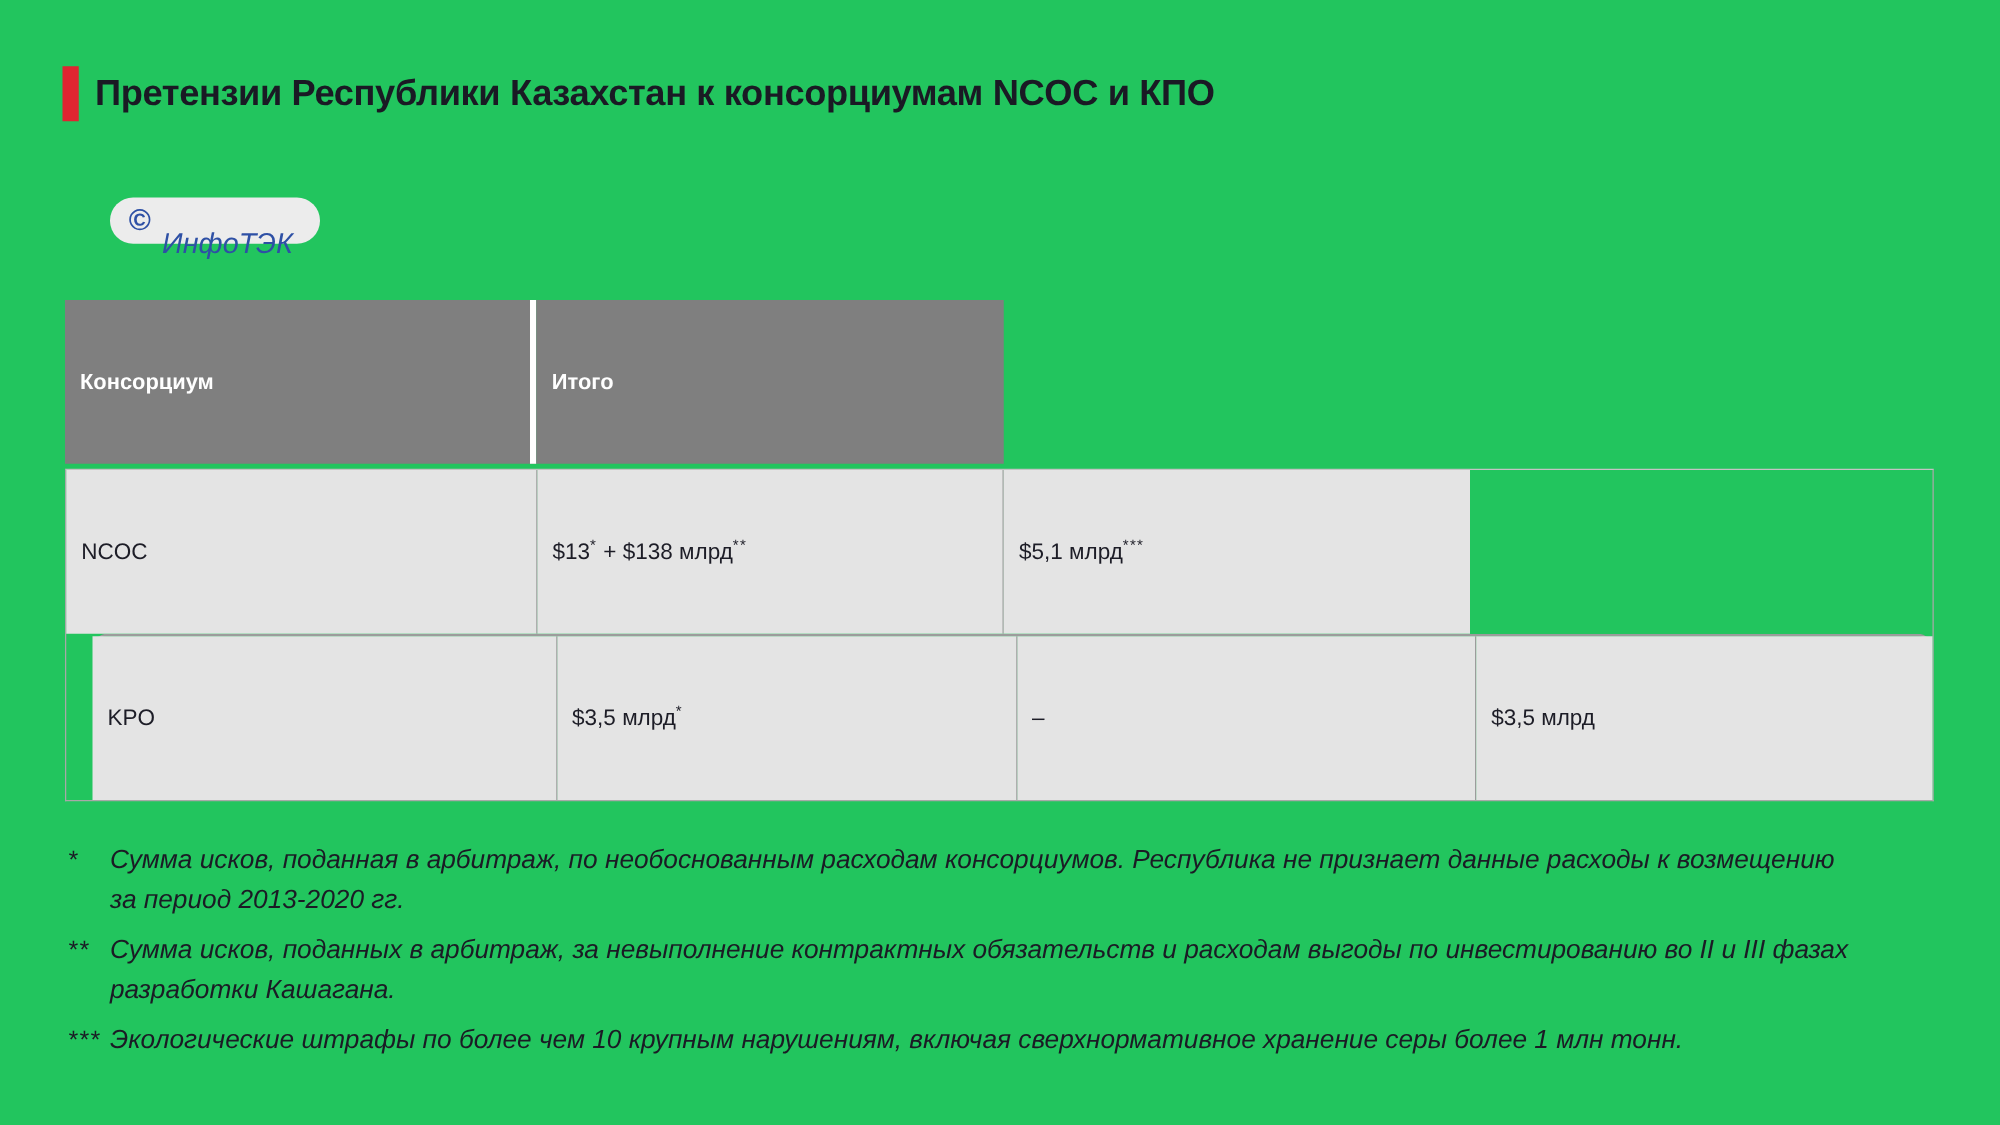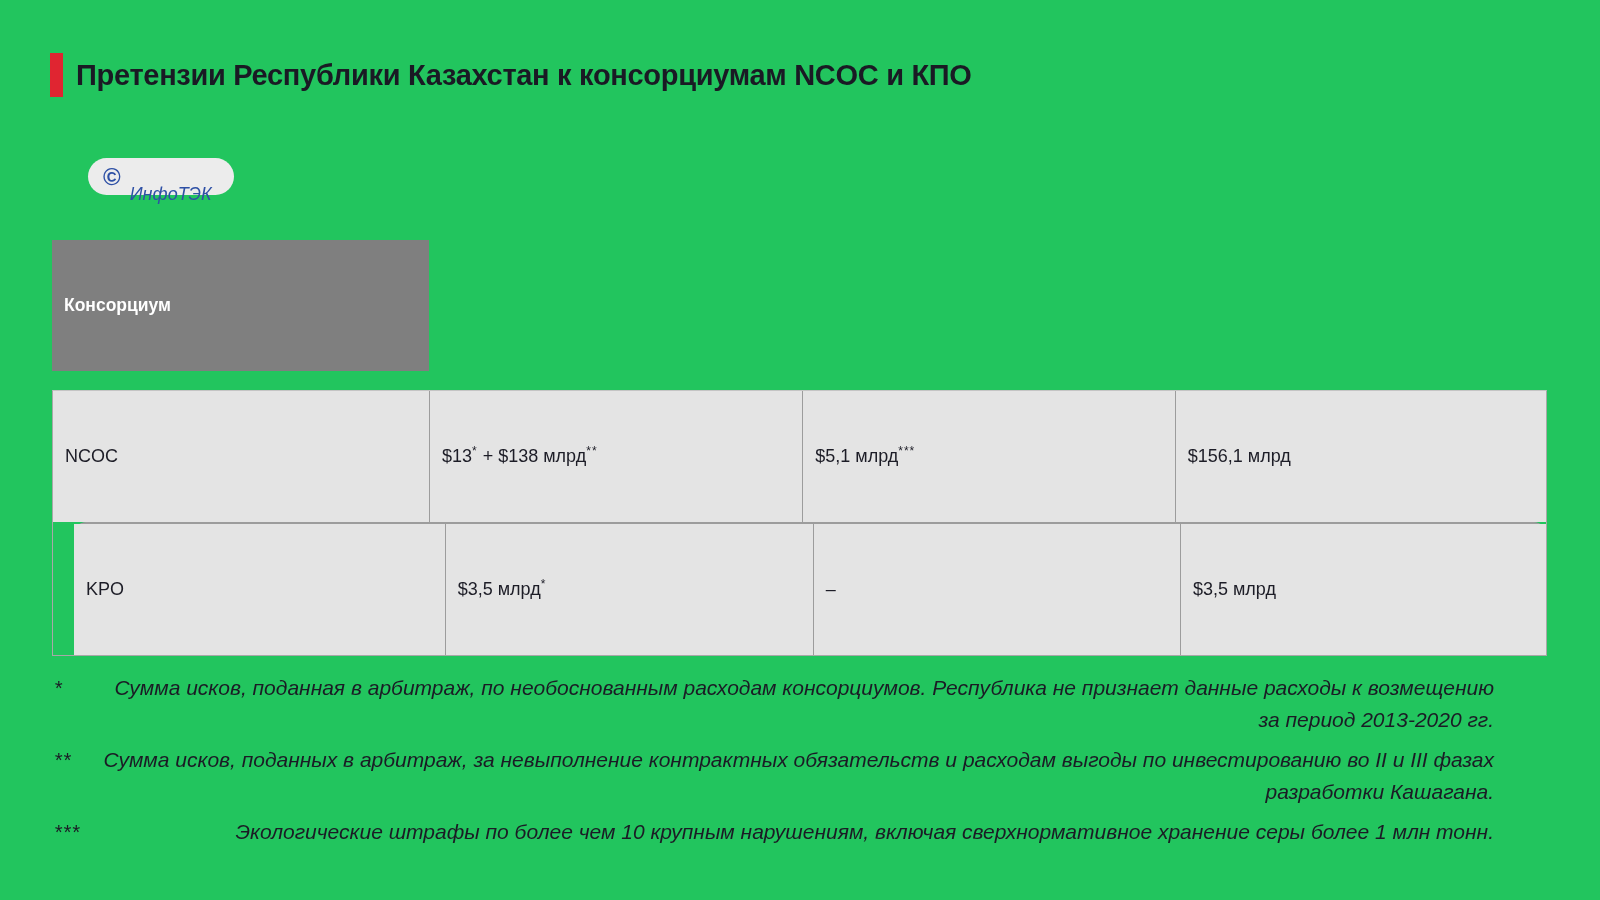--- a/index.html
+++ b/index.html
@@ -13,68 +13,68 @@
   .title-row { position:absolute; left:50px; top:53px; display:flex; align-items:center; }
   .title-bar { width:13px; height:44px; background:var(--accent-red,#e02531); flex:none; }
   .page-title { margin:0 0 0 13px; font-size:29px; font-weight:bold; letter-spacing:-0.3px;
     color:var(--text-dark,#1a1a24); line-height:44px; }
 
   
   .badge { position:absolute; left:88px; top:158px; height:37px;
     display:inline-flex; align-items:center; gap:9px;
     padding:0 22px 0 15px; border-radius:19px; background:var(--badge-bg,#ececec); }
   .badge-copy { font-size:24px; font-weight:bold; color:var(--badge-blue,#2e50a5); line-height:1; }
-  .badge-label { font-size:18px; font-style:italic; font-weight:500; color:var(--badge-blue,#2e50a5);margin-top:36px; }
+  .badge-label { font-size:23px; font-style:italic; font-weight:500; color:var(--badge-blue,#2e50a5);margin-top:36px; }
 
   
   .table { position:absolute; left:52px; top:240px; width:1495px; }
-  .thead { display:grid; grid-template-columns:25.25% 25% 24.95% 24.8%; margin-bottom:19px; }
+  .thead { display:grid; grid-template-columns:25.25% 25% 24.95% 24.8%; margin-bottom:4px; }
   .th { background:var(--header-gray,#7f7f7f); color:#fff; font-weight:bold; font-size:17.5px;
     height:131px; display:flex; align-items:center; padding-left:12px; box-sizing:border-box; }
   .th:not(:last-child) { border-right:5px solid #fff; }
   .tbody { border:1px solid #a8a8a8; border-top:1px solid #c4c4c4; }
   .tr { display:grid; grid-template-columns:25.25% 25% 24.95% 24.8%;border-radius:12px; }
   .tr + .tr { border-top:2px solid var(--divider-gray,#9c9c9c);margin-left:21px; }
   .td { background:var(--cell-gray,#e4e4e4); height:131px; display:flex; align-items:center;
     padding-left:12px; box-sizing:border-box; font-size:18px; color:#1d1d27; white-space:pre; }
   .td:not(:last-child) { border-right:1px solid var(--divider-gray,#9c9c9c); }
   .td sup { font-size:12px; line-height:0; position:relative; top:-6px; letter-spacing:1px; }
 
   
   .footnotes { position:absolute; left:54px; top:672px; width:1440px; }
   .footnote { display:flex; align-items:flex-start; margin-bottom:8px;
     font-size:21px; font-style:italic; line-height:32px; color:#1b1b25; }
   .fmark { flex:none; width:34px; font-size:20px; letter-spacing:1px; }
-  .ftext { flex:1; white-space:pre-wrap;text-align:right; }
+  .ftext { flex:1; white-space:pre-wrap; }
 </style>
 </head>
 <body>
 
 <div class="page">
 
   <div class="title-row">
     <span class="title-bar"></span>
     <h1 class="page-title">Претензии Республики Казахстан к консорциумам NCOC и КПО</h1>
   </div>
 
   <div class="badge">
     <span class="badge-copy">©</span>
     <span class="badge-label">ИнфоТЭК</span>
   </div>
 
   <div class="table">
     <div class="thead">
         <div class="th">Консорциум</div>
+        <div class="th">Итого</div>
       </div>
     <div class="tbody">
         <div class="tr">
           <div class="td">NCOC</div>
           <div class="td">$13<sup>*</sup> + $138 млрд<sup>**</sup></div>
           <div class="td">$5,1 млрд<sup>***</sup></div>
-          <div class="td">$156,1 млрд</div>
         </div>
         <div class="tr">
           <div class="td">KPO</div>
           <div class="td">$3,5 млрд<sup>*</sup></div>
           <div class="td">–</div>
           <div class="td">$3,5 млрд</div>
         </div>
       </div>
   </div>
 

